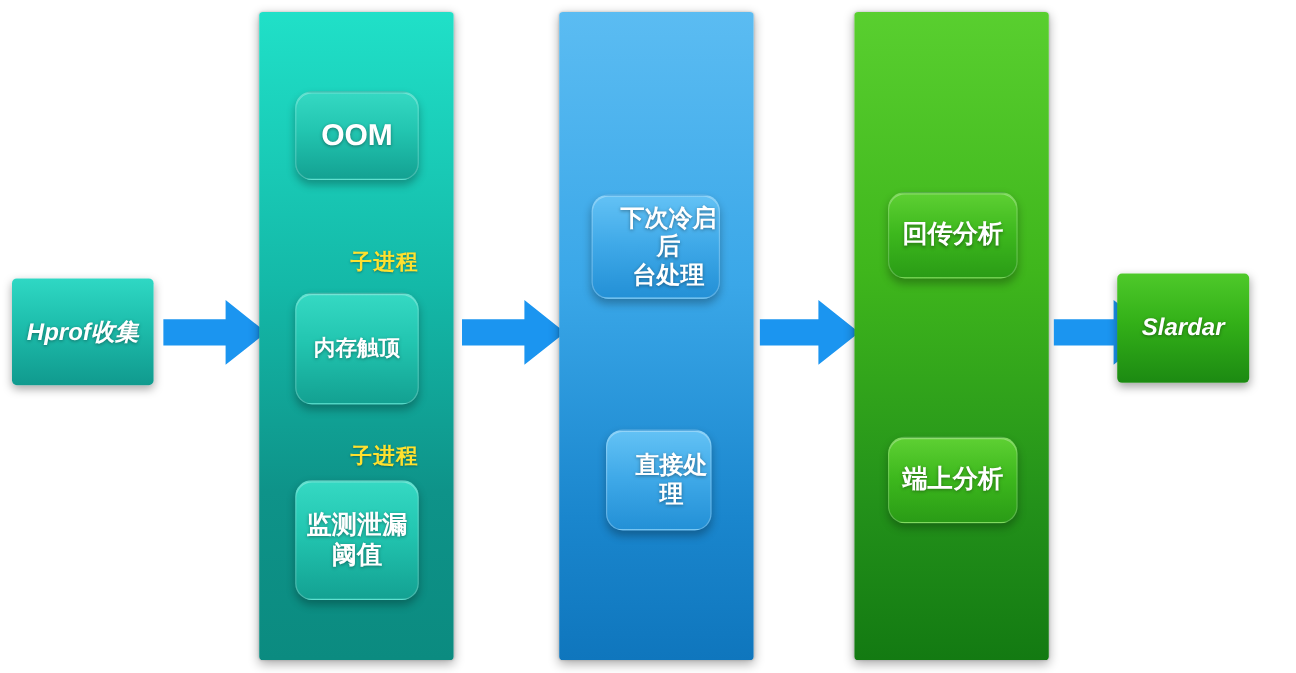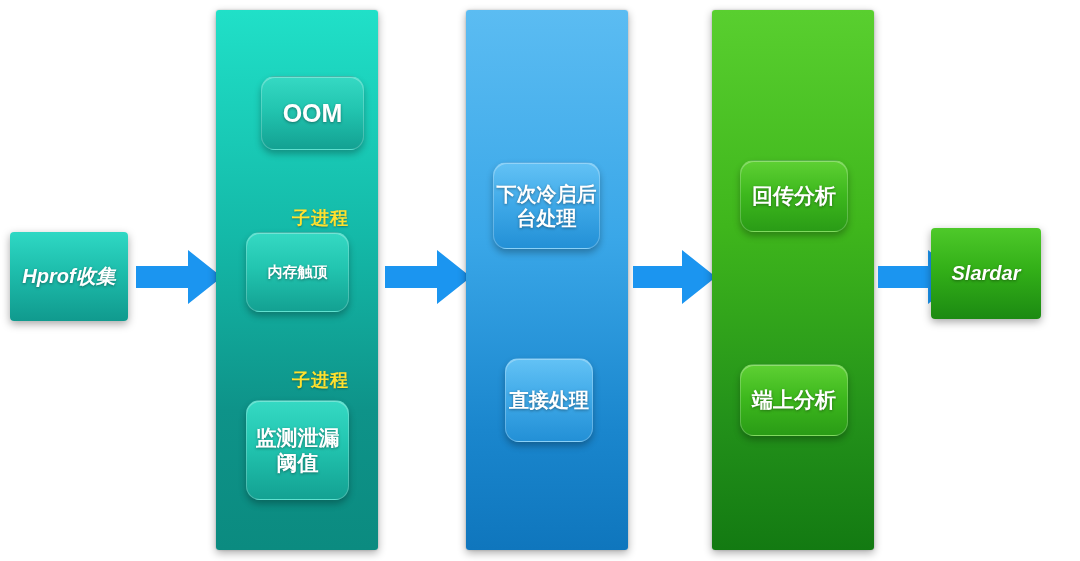--- a/index.html
+++ b/index.html
@@ -50,20 +50,21 @@
     text-shadow: 0 1px 3px rgba(0,0,0,0.4);
     box-shadow: 0 4px 7px rgba(0,0,0,0.28), inset 0 1px 0 rgba(255,255,255,0.3);
   }
   .card-teal {
     background: linear-gradient(180deg, #35d9c3 0%, #22c5b0 45%, #13a192 100%);
     border: 1px solid rgba(255,255,255,0.22);
   }
   .card-blue {
     background: linear-gradient(180deg, #63c2f5 0%, #3fa9e8 48%, #2390d6 100%);
     border: 1px solid rgba(255,255,255,0.25);
+    padding-left: 21px;
   }
   .card-green {
     background: linear-gradient(180deg, #5ed033 0%, #3db81d 48%, #2a9c16 100%);
     border: 1px solid rgba(255,255,255,0.22);
   }
 
   
   .endbox {
     position: absolute;
     box-sizing: border-box;
@@ -111,28 +112,28 @@
 
   <div class="arrow" style="left:136px; top:248px;">
     <svg width="86" height="58" viewBox="0 0 86 58" aria-hidden="true">
       <path d="M0 18 L52 18 L52 2 L86 29 L52 56 L52 40 L0 40 Z" fill="#1b95f0"></path>
     </svg>
   </div>
 
   <div class="column col-teal" style="left:216px; top:10px; width:162px; height:540px;">
   </div>
 
-  <div class="card card-teal" style="left:246px; top:76px; width:103px; height:74px; font-size:25px;margin-left:15px;">
+  <div class="card card-teal" style="left:246px; top:76px; width:103px; height:74px; font-size:25px;">
     <span>OOM</span>
   </div>
 
   <div class="sublabel" style="left:246px; top:206px; width:103px; font-size:18px; color:#ffe12e;">
     <span>子进程</span>
   </div>
-  <div class="card card-teal" style="left:246px; top:232px; width:103px; height:80px; font-size:15px;">
+  <div class="card card-teal" style="left:246px; top:244px; width:103px; height:93px; font-size:18px;">
     <span>内存触顶</span>
   </div>
 
   <div class="sublabel" style="left:246px; top:368px; width:103px; font-size:18px; color:#ffe12e;">
     <span>子进程</span>
   </div>
   <div class="card card-teal" style="left:246px; top:400px; width:103px; height:100px; font-size:21px; white-space:pre-line;">
     <span>监测泄漏
 阈值</span>
   </div>

